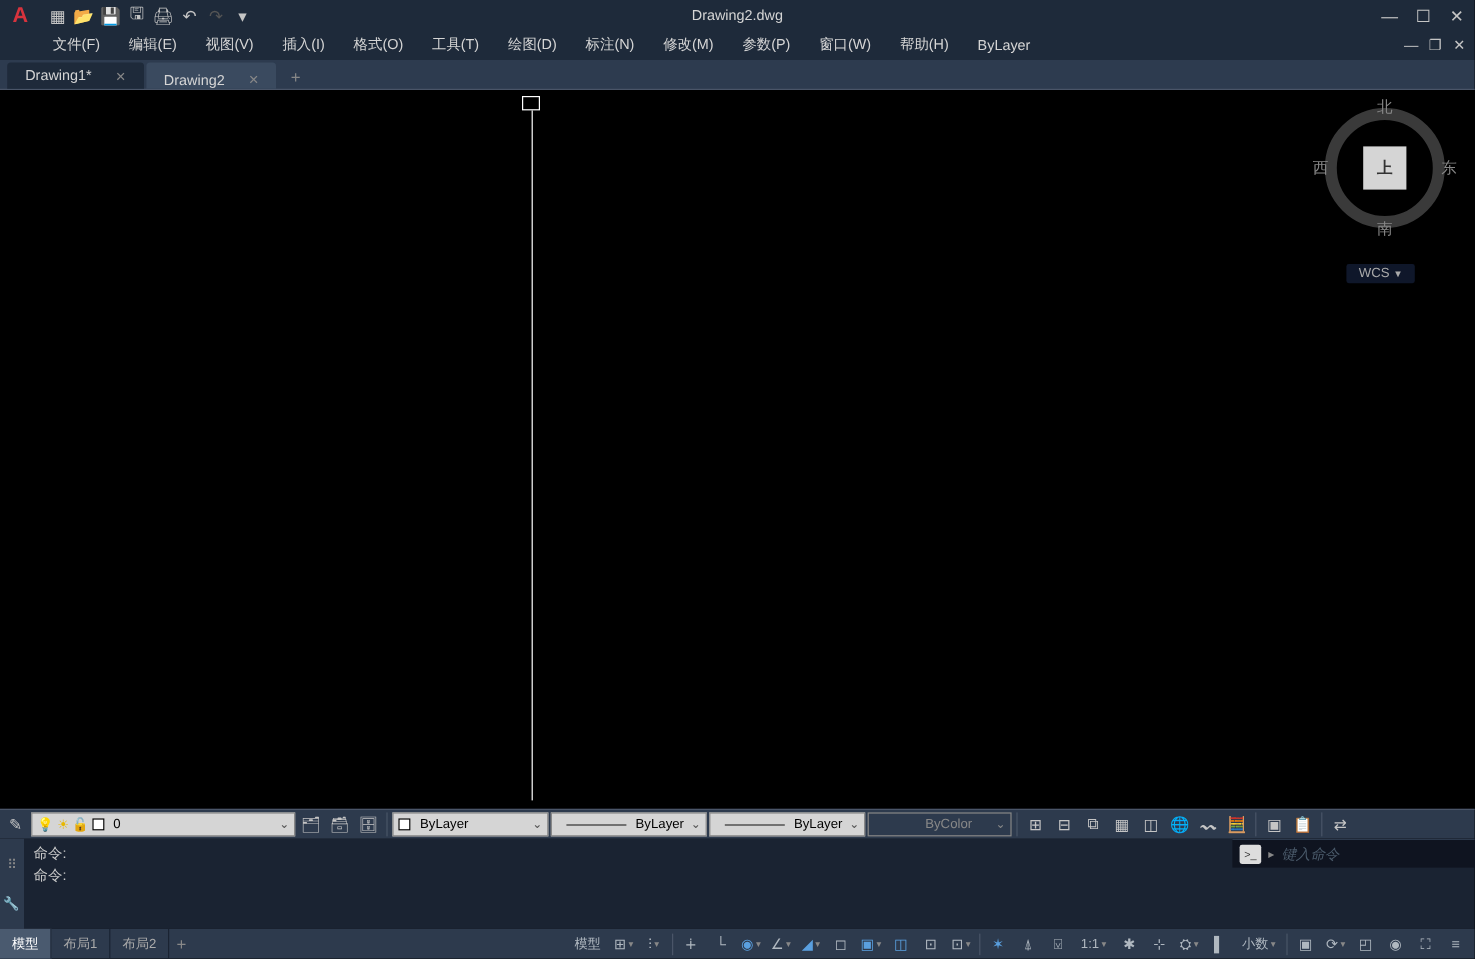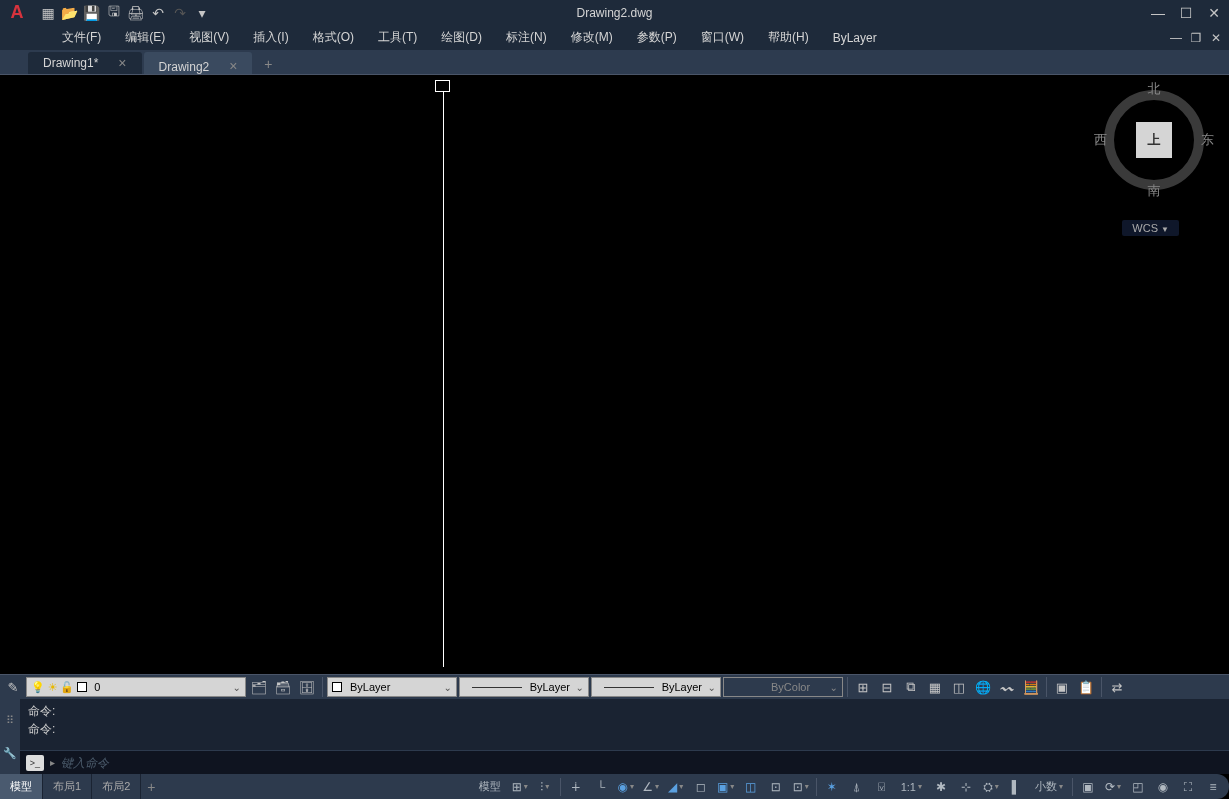--- a/index.html
+++ b/index.html
@@ -8,27 +8,27 @@
 
 .title-bar { height: 25px; background: #1e2a3a; display: flex; align-items: center; position: relative; }
 .logo { width: 24px; height: 24px; margin-left: 5px; color: #d7333d; font-weight: bold; font-size: 18px; display: flex; align-items: center; justify-content: center; }
 .qat { display: flex; align-items: center; gap: 4px; margin-left: 10px; }
 .qat-btn { width: 18px; height: 18px; display: flex; align-items: center; justify-content: center; color: #c5c5c5; cursor: pointer; font-size: 14px; }
 .title-text { position: absolute; left: 50%; transform: translateX(-50%); color: #d5d5d5; font-size: 12px; }
 .win-controls { position: absolute; right: 5px; display: flex; gap: 8px; align-items: center; }
 .win-btn { width: 20px; height: 20px; color: #c5c5c5; display: flex; align-items: center; justify-content: center; cursor: pointer; font-size: 14px; }
 
 
-.menu-bar { height: 25px; background: #1e2a3a; display: flex; align-items: center; padding-left: 50px; position: relative; }
+.menu-bar { height: 25px; background: #1e2a3a; display: flex; align-items: center; padding-left: 32px; position: relative; }
 .menu-item { color: #d5d5d5; font-size: 12px; padding: 3px 12px; cursor: pointer; }
 .doc-controls { position: absolute; right: 5px; display: flex; gap: 4px; }
 .doc-btn { width: 16px; height: 16px; color: #c5c5c5; display: flex; align-items: center; justify-content: center; cursor: pointer; font-size: 12px; }
 
 
-.tab-bar { height: 25px; background: #2d3b4f; display: flex; align-items: flex-end; padding-left: 28px; border-bottom: 1px solid #4a5568; }
+.tab-bar { height: 25px; background: #2d3b4f; display: flex; align-items: flex-end; padding-left: 6px; border-bottom: 1px solid #4a5568; }
 .tab { height: 22px; padding: 0 15px; background: #1e2a3a; color: #d5d5d5; font-size: 12px; display: flex; align-items: center; margin-right: 2px; border-radius: 3px 3px 0 0; cursor: pointer; position: relative; gap: 20px; }
 .tab.active { background: #3a4a5f; align-items: flex-end; }
 .tab-close { color: #888; font-size: 14px; cursor: pointer; }
 .tab-add { width: 20px; height: 20px; color: #888; display: flex; align-items: center; justify-content: center; cursor: pointer; font-size: 14px; margin-left: 4px; }
 
 
 .canvas { position: absolute; top: 75px; left: 0; right: 0; bottom: 125px; background: #000; }
 .cursor-box { position: absolute; top: 80px; left: 435px; width: 15px; height: 12px; border: 1px solid #fff; }
 .cursor-line { position: absolute; top: 92px; left: 443px; width: 1px; height: 575px; background: #fff; }
 
@@ -54,30 +54,30 @@
 .lw-sel { width: 130px; justify-content: center; position: relative; padding-right: 18px;}
 .trans-sel { width: 120px; padding-left: 47px; }
 .sel-arrow { position: absolute; right: 4px; font-size: 10px; color: #555;}
 .ltline { flex: 1; height: 1px; background: #333; margin: 0 8px;}
 .sep { width: 1px; height: 20px; background: #4a5568; margin: 0 2px; }
 .layer-swatch {width:10px;height:10px;border:1px solid #000;background:#fff;margin-right:4px;}
 
 
 .cmd-window { position: absolute; bottom: 25px; left: 0; right: 0; height: 75px; background: #1a2332; display: flex; }
 .cmd-handle { width: 20px; background: #2d3a4d; display: flex; flex-direction: column; align-items: center; justify-content: center; gap: 20px; color: #888; cursor: pointer; font-size: 11px;}
-.cmd-content { flex: 1; display: flex; flex-direction: column; }
+.cmd-content { flex: 1; display: flex; flex-direction: row; }
 .cmd-history { flex: 1; padding: 4px 8px; color: #ccc; font-size: 12px; }
 .cmd-line { height: 1.5em; }
 .cmd-input-row { height: 24px; background: #0f1420; display: flex; align-items: center; padding: 0 6px; gap: 6px; border-top: 1px solid #2d3a4d;}
 .cmd-icon { width: 18px; height: 16px; background: #ddd; border-radius:2px; display:flex; align-items:center; justify-content:center; font-size:9px; color:#333;}
 .cmd-input { flex: 1; background: transparent; border: none; color: #fff; font-size: 12px; outline: none; }
 .cmd-input::placeholder { color: #4a5a6a; font-style: italic; }
 
 
-.status-bar { position: absolute; bottom: 0; left: 0; right: 0; height: 25px; background: #2d3a4d; display: flex; align-items: center; border-radius: 12px; }
+.status-bar { position: absolute; bottom: 0; left: 0; right: 0; height: 25px; background: #2d3a4d; display: flex; align-items: center; }
 .layout-tabs { display: flex; align-items: center; height: 100%; }
 .layout-tab { padding: 0 10px; height: 100%; display: flex; align-items: center; color: #aaa; font-size: 11px; cursor: pointer; border-right: 1px solid #1a2332;}
 .layout-tab.active { background: #4a5a6f; color: #fff; }
 .layout-add { width: 20px; color: #888; cursor: pointer; text-align: center; font-size: 14px;}
 .status-right { margin-left: auto; display: flex; align-items: center; gap: 1px; padding-right: 4px; }
 .status-btn { min-width: 24px; height: 22px; display: flex; align-items: center; justify-content: center; color: #b0b8c0; cursor: pointer; font-size: 12px; padding: 0 3px;}
 .status-btn.on { color: #5aa0e0; }
 .status-btn.text { font-size: 11px; padding: 0 6px;}
 .status-arrow { font-size: 8px; margin-left: 2px; color: #888;}
 .status-sep { width: 1px; height: 18px; background: #4a5568; margin: 0 2px;}

